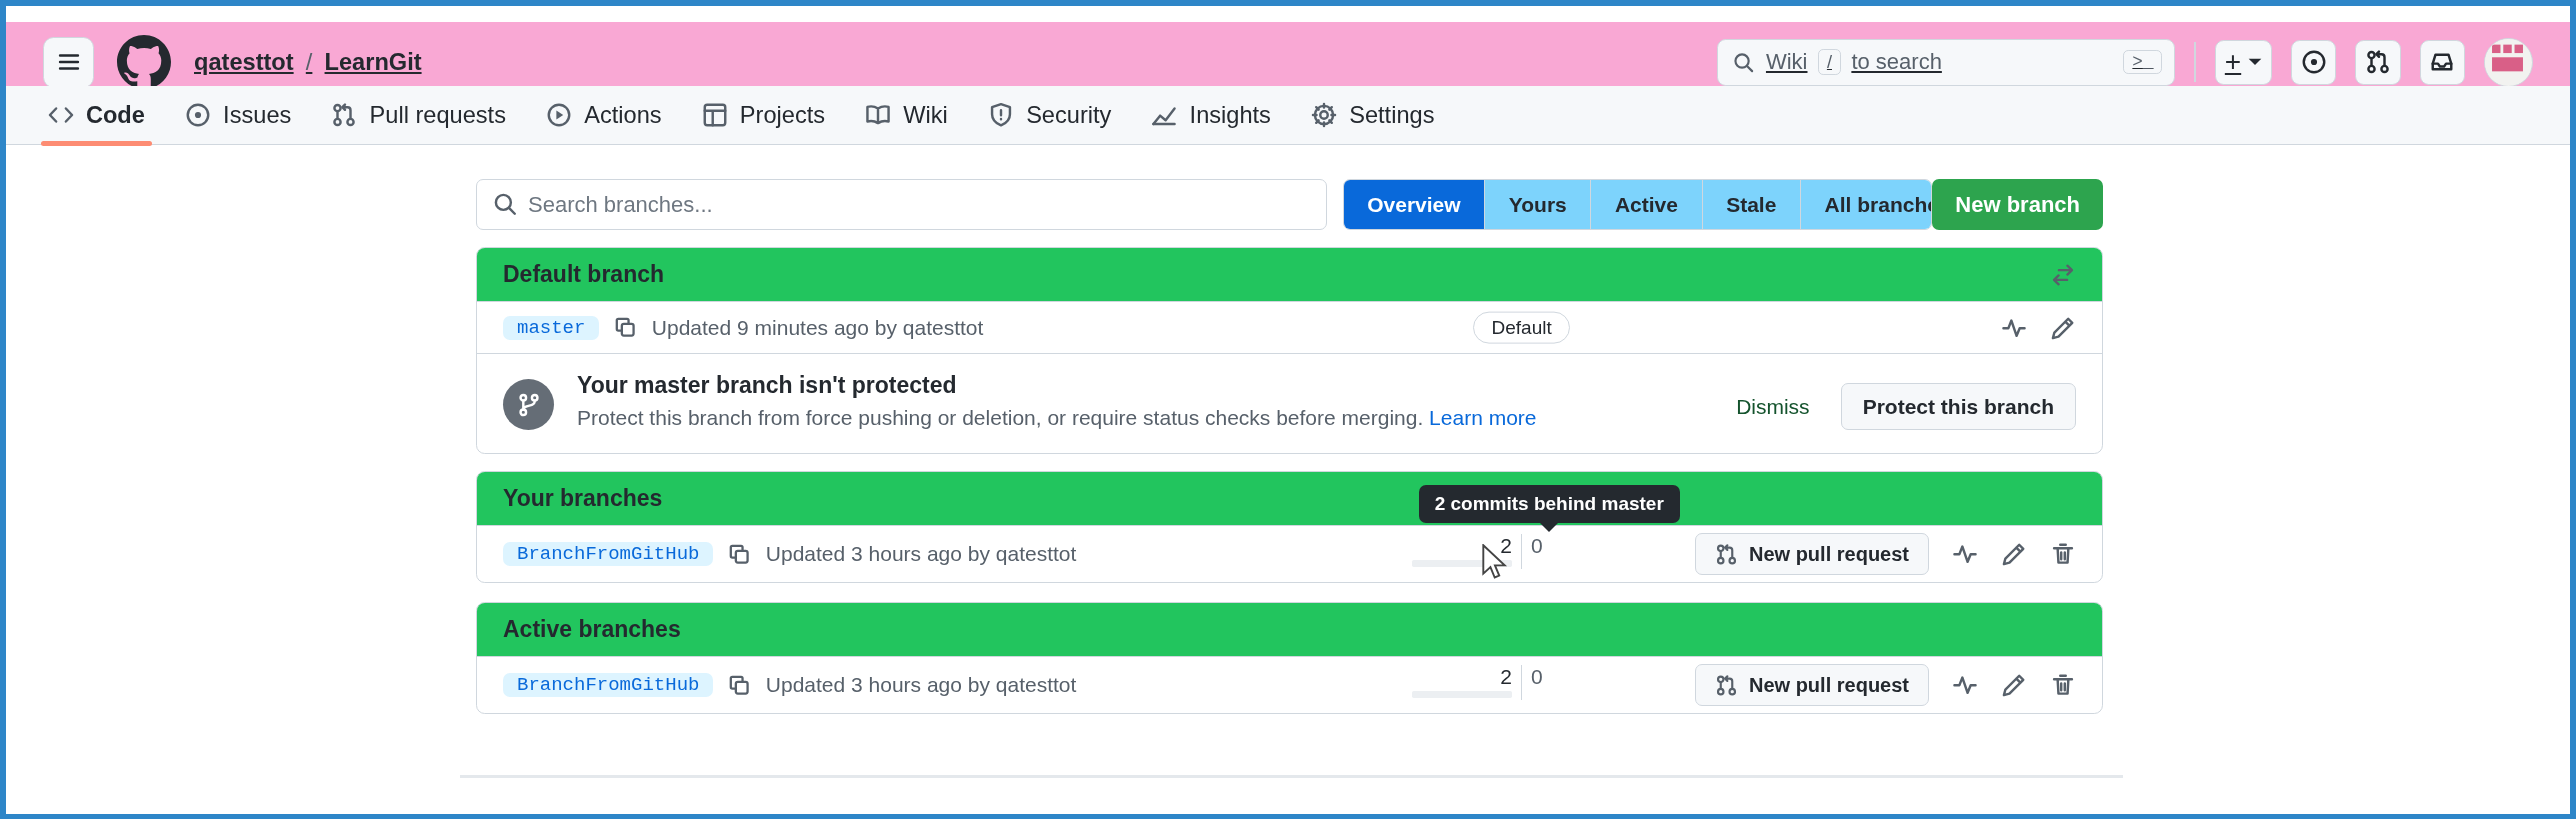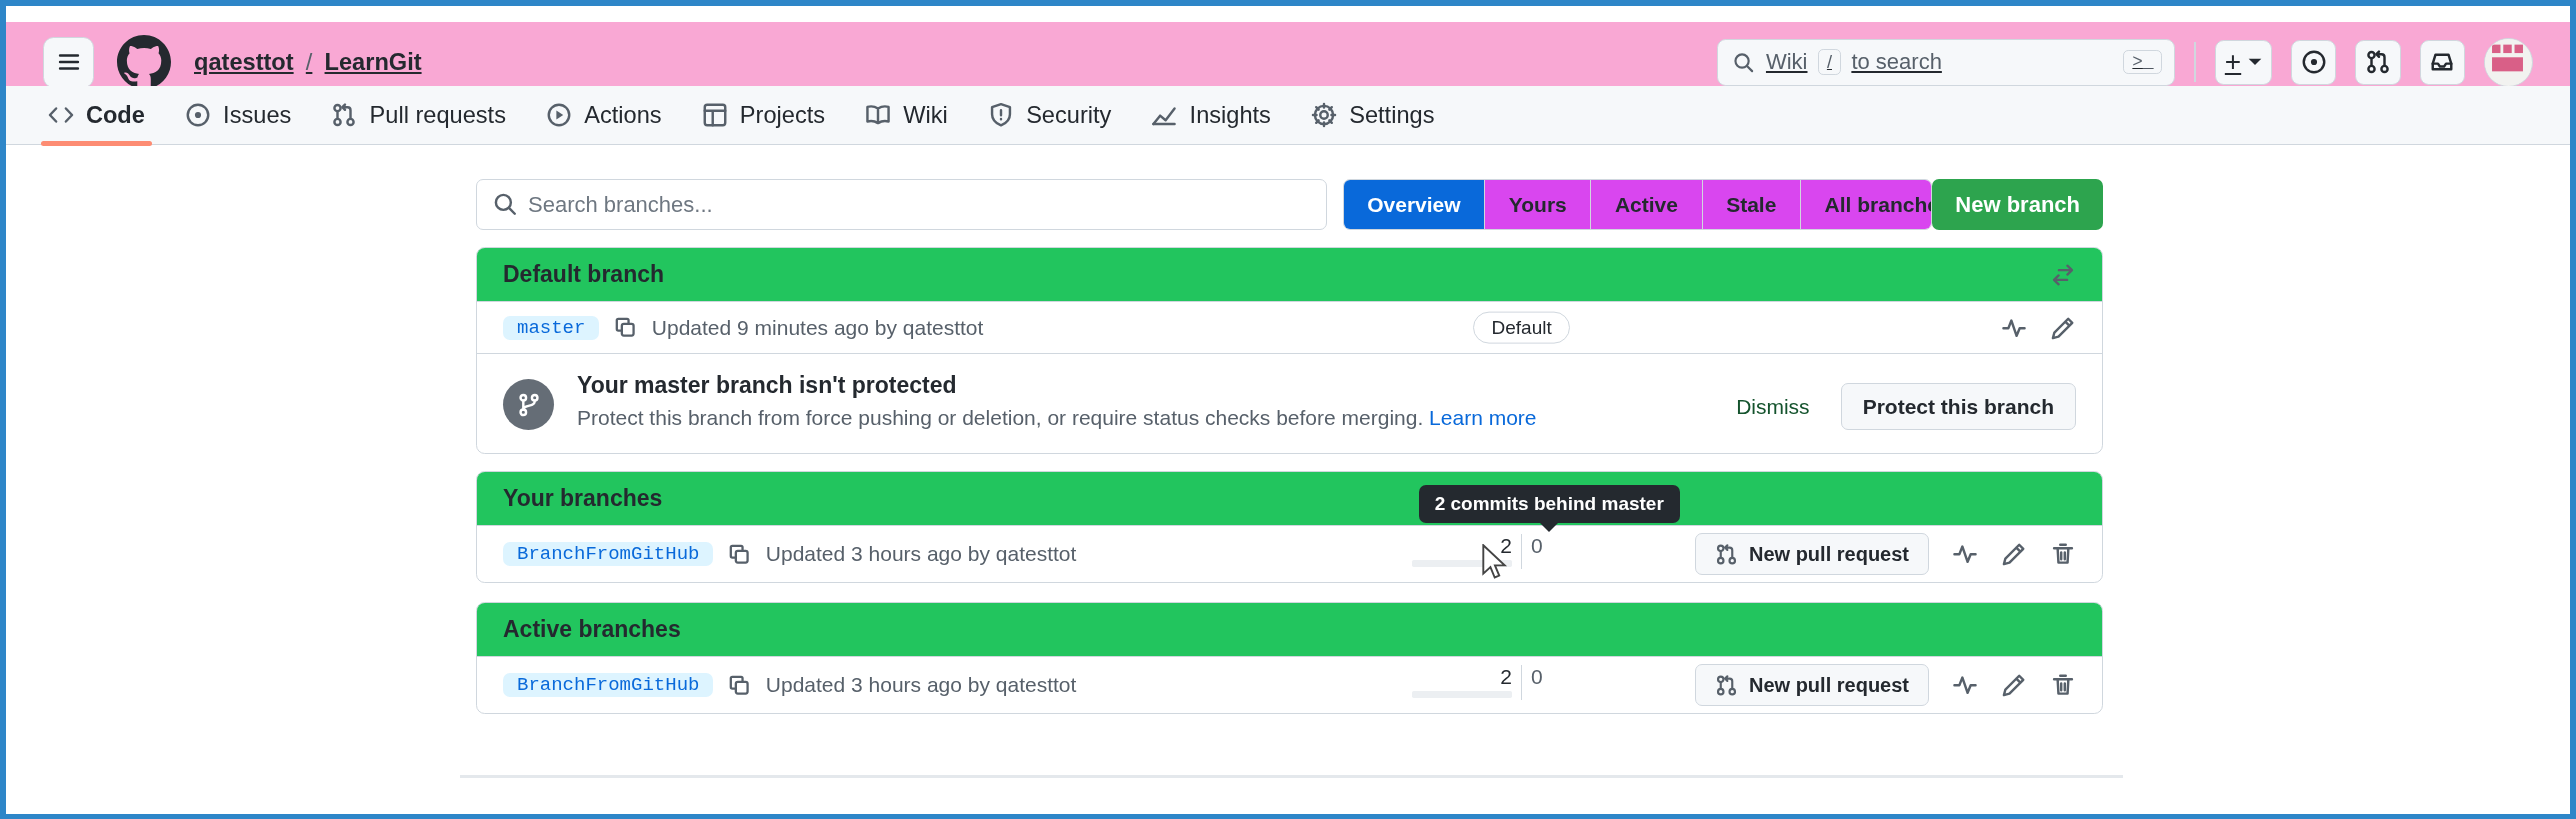--- a/index.html
+++ b/index.html
@@ -71,21 +71,21 @@
   .branch-search {
     width:100%; height:51px; border:1.7px solid #d0d7de; border-radius:7px; background:#fff;
     font-size:22px; color:#24292f; padding:0 17.5px 0 51px; outline:none; font-family:"Liberation Sans", sans-serif;
   }
   .branch-search::placeholder { color:#6e7781; }
   .filter-group {
     margin-left:15.7px; display:flex; border:1.7px solid #d0d7de; border-radius:7px; overflow:hidden; background:#fff; height:51px;
   }
   .filter-btn {
     display:flex; align-items:center; padding:0 23.6px; font-size:21px; font-weight:600; color:#24292f;
-    background:#d946ef; border:none; border-right:1.7px solid #d0d7de; cursor:pointer; white-space:nowrap;
+    background:#7dd3fc; border:none; border-right:1.7px solid #d0d7de; cursor:pointer; white-space:nowrap;
     font-family:"Liberation Sans", sans-serif;
   }
   .filter-btn:last-child { border-right:none; }
   .filter-btn.active { background:#0969da; color:#fff; }
   .new-branch-btn {
     margin-left:auto; height:51px; padding:0 23px; background:#2da44e; color:#fff; border:none; border-radius:7px;
     font-size:22px; font-weight:600; cursor:pointer; white-space:nowrap; font-family:"Liberation Sans", sans-serif;
   }
 
   

